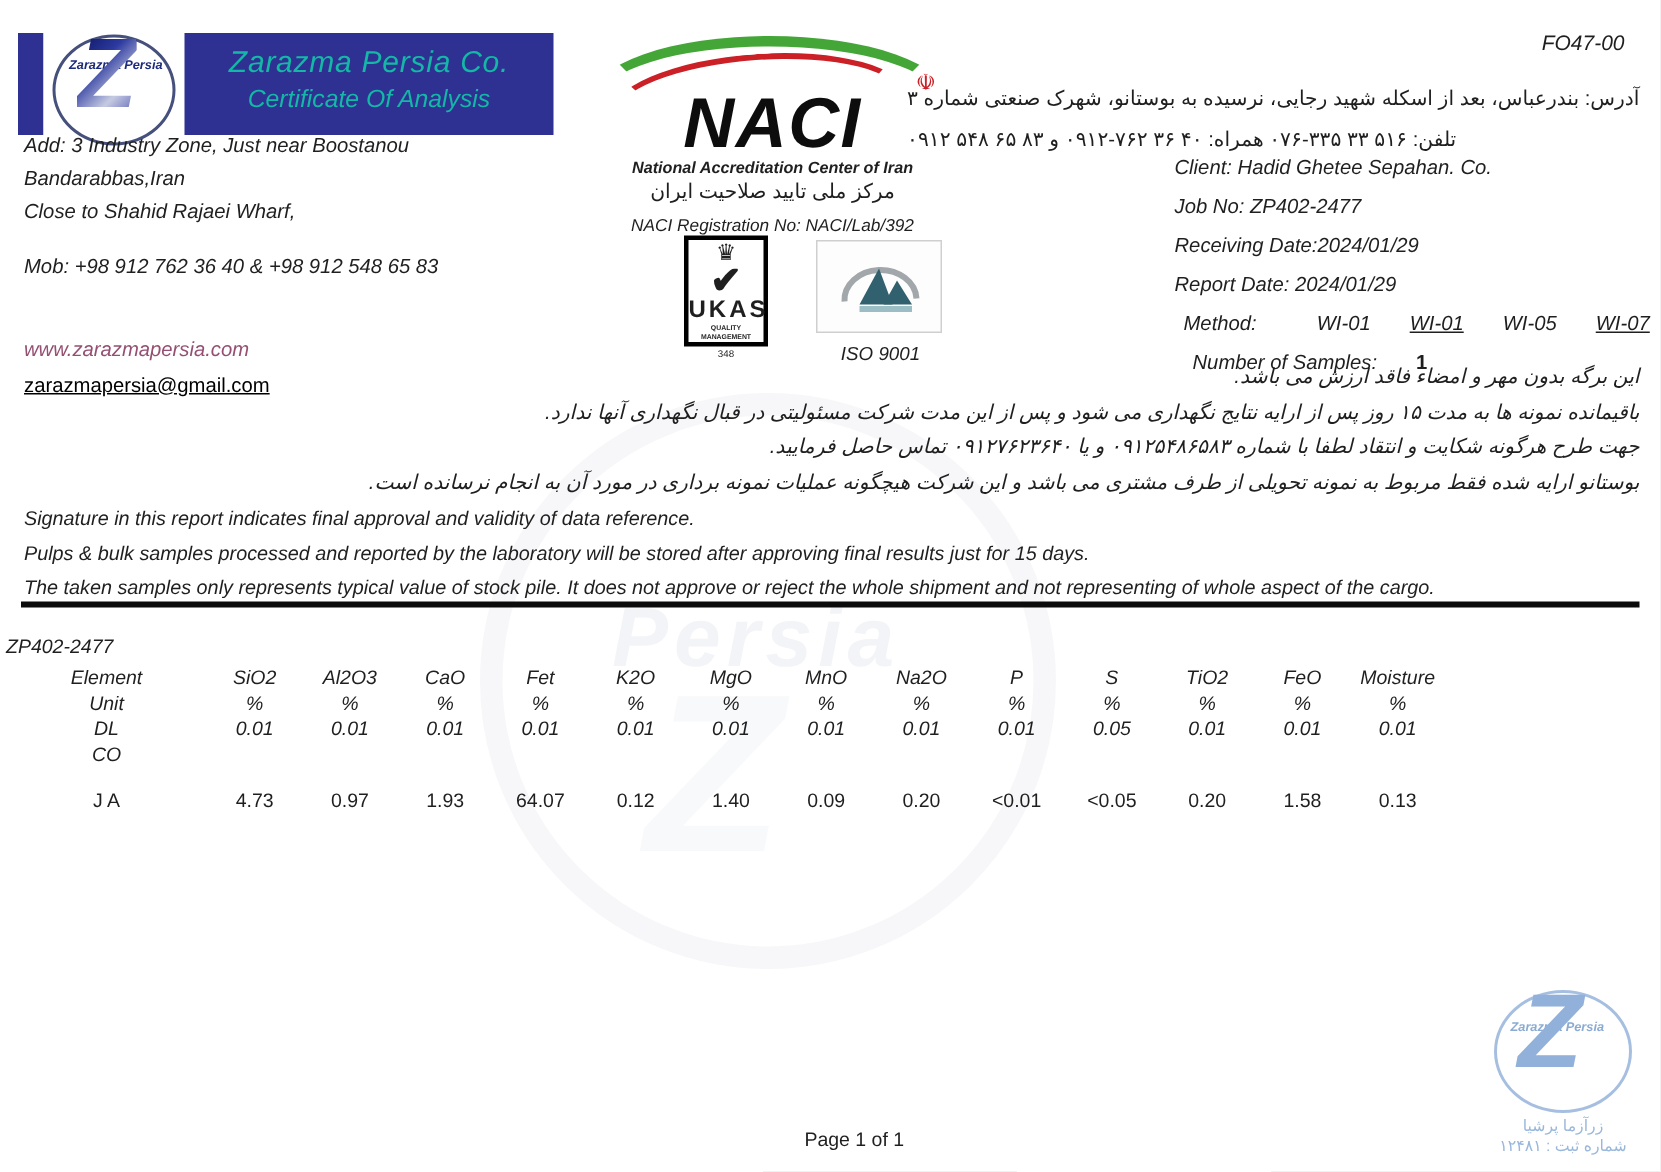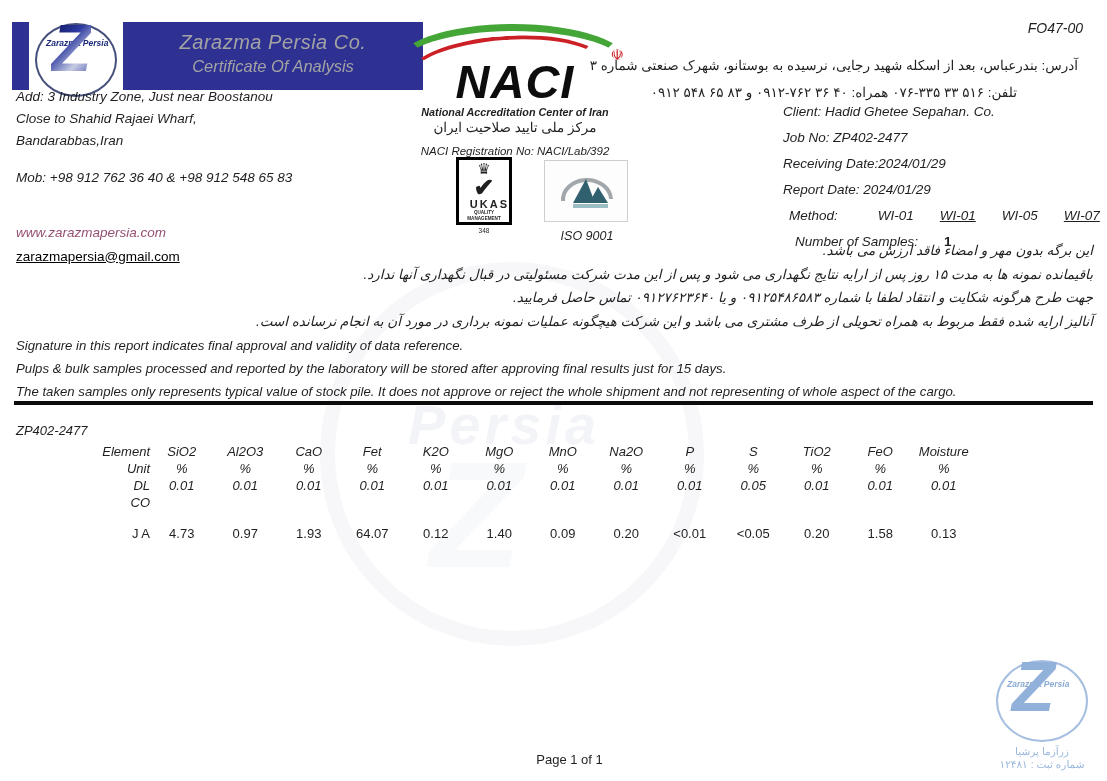--- a/index.html
+++ b/index.html
@@ -19,22 +19,22 @@
     position:absolute; left:408px; top:392px; font-size:56px; font-weight:bold;
     font-style:italic; color:rgba(90,105,140,0.07); letter-spacing:4px;
   }
   .wm-z {
     position:absolute; left:430px; top:440px; font-size:150px; font-weight:bold;
     font-style:italic; color:rgba(90,105,140,0.045); line-height:1;
   }
 
   
   .band-strip { position:absolute; left:12px; top:22px; width:17px; height:68px; background:#2e3192; }
-  .band-main  { position:absolute; left:123px; top:22px; width:300px; height:68px; background:#2e3192;
-                color:#a3a3a3; text-align:center; padding-top:9px; }
+  .band-main  { position:absolute; left:123px; top:22px; width:246px; height:68px; background:#2e3192;
+                color:#14b8a6; text-align:center; padding-top:9px; }
   .band-main .l1 { font-size:20px; font-style:italic; letter-spacing:0.5px; }
   .band-main .l2 { font-size:16.5px; font-style:italic; margin-top:3px; }
   .logo-box { position:absolute; left:29px; top:22px; width:94px; height:76px; background:#fff;
               display:flex; align-items:center; justify-content:center; }
 
   
   .zlogo { position:relative; width:82px; height:74px; border:2px solid #46507c; border-radius:50%; background:#fff; }
   .zlogo .zl-text { position:absolute; top:14px; left:9px; font-size:8.5px; font-weight:bold; font-style:italic;
                     color:#1b2a7b; line-height:1.15; }
   .zlogo .zl-z { position:absolute; top:-10px; left:14px; font-size:66px; font-weight:bold; font-style:italic;
@@ -53,64 +53,64 @@
              border:4px solid transparent; border-top-color:#cc2027; transform:rotate(-4deg); }
   .naci-emblem { position:absolute; right:14px; top:24px; color:#cc2027; font-size:15px; }
   .naci-word { font-size:47px; font-weight:900; font-style:italic; color:#0d0d0d; line-height:1.0;
                letter-spacing:1px; position:relative; }
   .naci-line1 { font-size:10.8px; font-weight:bold; font-style:italic; margin-top:1px; }
   .naci-line2 { font-size:13.5px; font-weight:normal; margin-top:1px; direction:rtl; }
   .naci-reg { font-size:11.5px; font-style:italic; margin-top:10px; }
 
   
   .form-no { position:absolute; right:24px; top:20px; font-size:14px; font-style:italic; }
-  .fa-address { position:absolute; right:29px; top:52px; text-align:center; direction:rtl;
+  .fa-address { position:absolute; right:14px; top:52px; text-align:left; direction:rtl;
                 font-size:13.5px; line-height:27px; }
   .client-block { position:absolute; left:783px; top:104px; font-size:13.5px; font-style:italic; }
   .client-block > div { margin-bottom:11px; }
   .client-line { white-space:nowrap; }
   .method-row { display:flex; gap:40px; margin-left:6px; }
   .method-row .m.u { text-decoration:underline; }
   .samples-row { margin-left:12px; }
   .samples-row b { font-weight:bold; margin-left:26px; font-style:normal; }
 
   
   .contact { position:absolute; left:16px; top:90px; font-size:13.5px; font-style:italic; }
   .contact .cl { margin-bottom:7.5px; line-height:14px; }
   .contact .web { color:#954f72; margin-top:40px; margin-bottom:9px; }
   .contact .mail { color:#000000; text-decoration:underline; font-style:normal; }
 
   
   .ukas { position:absolute; left:456px; top:157px; width:56px; text-align:center; }
   .ukas-box { border:3px solid #000; background:#fff; padding:2px 0 1px; }
   .ukas-crown { font-size:15px; line-height:14px; }
   .ukas-check { font-size:25px; line-height:22px; font-weight:bold; }
-  .ukas-name { font-size:11px; font-weight:bold; letter-spacing:2px;text-align:right; }
+  .ukas-name { font-size:16px; font-weight:bold; letter-spacing:2px;text-align:right; }
   .ukas-sub { font-size:4.6px; font-weight:bold; line-height:5.5px; }
   .ukas-num { font-size:6.5px; margin-top:2px; }
   .iso { position:absolute; left:544px; top:160px; width:86px; text-align:center; }
   .iso-box { width:84px; height:62px; border:1px solid #cfcfcf; background:#fdfdfd;
              display:flex; align-items:center; justify-content:center; }
   .iso-label { font-size:12.5px; font-style:italic; margin-top:7px; }
 
   
   .fa-notes { position:absolute; right:14px; top:243px; text-align:right; direction:rtl;
               font-size:13.5px; font-style:italic; }
   .fa-notes .fa-note { margin-bottom:8px; line-height:15.5px; }
   .en-notes { position:absolute; left:16px; top:339px; font-size:13.2px; font-style:italic; }
   .en-notes .en-note { margin-bottom:9.5px; line-height:13.5px; }
   .divider { position:absolute; left:14px; top:401px; width:1079px; height:4px; background:#0b0b0b; }
 
   
-  .results { position:absolute; left:16px; top:423px; width:1010px; font-size:13px; }
+  .results { position:absolute; left:4px; top:423px; width:1010px; font-size:13px; }
   .res-title { font-style:italic; margin-bottom:5px; }
   .trow { display:flex; height:17px; align-items:center; font-style:italic; }
   .trow.upright { font-style:normal; }
   .trow.gap { margin-top:14px; }
-  .tlabel { width:134px; text-align:right; }
+  .tlabel { width:134px; text-align:center; }
   .tcell { width:63.5px; text-align:center; }
 
   
   .footer { position:absolute; left:16px; top:752px; width:1107px; text-align:center; font-size:13px; }
   .stamp-block { position:absolute; left:983px; top:660px; width:118px; text-align:center; opacity:0.9; }
   .stamp-block .zwrap { display:flex; justify-content:center; }
   .stamp-cap { color:#8fb0d8; font-size:10.5px; margin-top:3px; direction:rtl; line-height:13px; }
 </style>
 </head>
 <body>
@@ -165,22 +165,22 @@
           <span class="m u">WI-07</span>
         </span>
     </div>
     <div class="samples-row">
       <span>Number of Samples:</span><b>1</b>
     </div>
   </div>
 
   <div class="contact">
     <div class="cl">Add: 3 Industry Zone, Just near Boostanou</div>
+    <div class="cl" style="margin-top:5px">Bandarabbas,Iran</div>
     <div class="cl" style="margin-top:8px">Close to Shahid Rajaei Wharf,</div>
-    <div class="cl" style="margin-top:5px">Bandarabbas,Iran</div>
     <div class="cl" style="margin-top:23px">Mob: +98 912 762 36 40 &amp; +98 912 548 65 83</div>
     <div class="web">www.zarazmapersia.com</div>
     <div class="mail">zarazmapersia@gmail.com</div>
   </div>
 
   <div class="ukas">
     <div class="ukas-box">
       <div class="ukas-crown">♛</div>
       <div class="ukas-check">✔</div>
       <div class="ukas-name">UKAS</div>
@@ -199,21 +199,21 @@
         <rect x="20" y="37" width="35" height="4" fill="#4a8a96" opacity="0.55"></rect>
       </svg>
     </div>
     <div class="iso-label">ISO 9001</div>
   </div>
 
   <div class="fa-notes">
       <div class="fa-note">این برگه بدون مهر و امضاء فاقد ارزش می باشد.</div>
       <div class="fa-note">باقیمانده نمونه ها به مدت ۱۵ روز پس از ارایه نتایج نگهداری می شود و پس از این مدت شرکت مسئولیتی در قبال نگهداری آنها ندارد.</div>
       <div class="fa-note">جهت طرح هرگونه شکایت و انتقاد لطفا با شماره ۰۹۱۲۵۴۸۶۵۸۳ و یا ۰۹۱۲۷۶۲۳۶۴۰ تماس حاصل فرمایید.</div>
-      <div class="fa-note">آنالیز ارایه شده فقط مربوط به همراه تحویلی از طرف مشتری می باشد و این شرکت هیچگونه عملیات نمونه برداری در مورد آن به انجام نرسانده است.</div>
+      <div class="fa-note">بوستانو ارایه شده فقط مربوط به نمونه تحویلی از طرف مشتری می باشد و این شرکت هیچگونه عملیات نمونه برداری در مورد آن به انجام نرسانده است.</div>
     </div>
 
   <div class="en-notes">
       <div class="en-note">Signature in this report indicates final approval and validity of data reference.</div>
       <div class="en-note">Pulps &amp; bulk samples processed and reported by the laboratory will be stored after approving final results just for 15 days.</div>
       <div class="en-note">The taken samples only represents typical value of stock pile. It does not approve or reject the whole shipment and not representing of whole aspect of the cargo.</div>
     </div>
 
   <div class="divider"></div>
 

